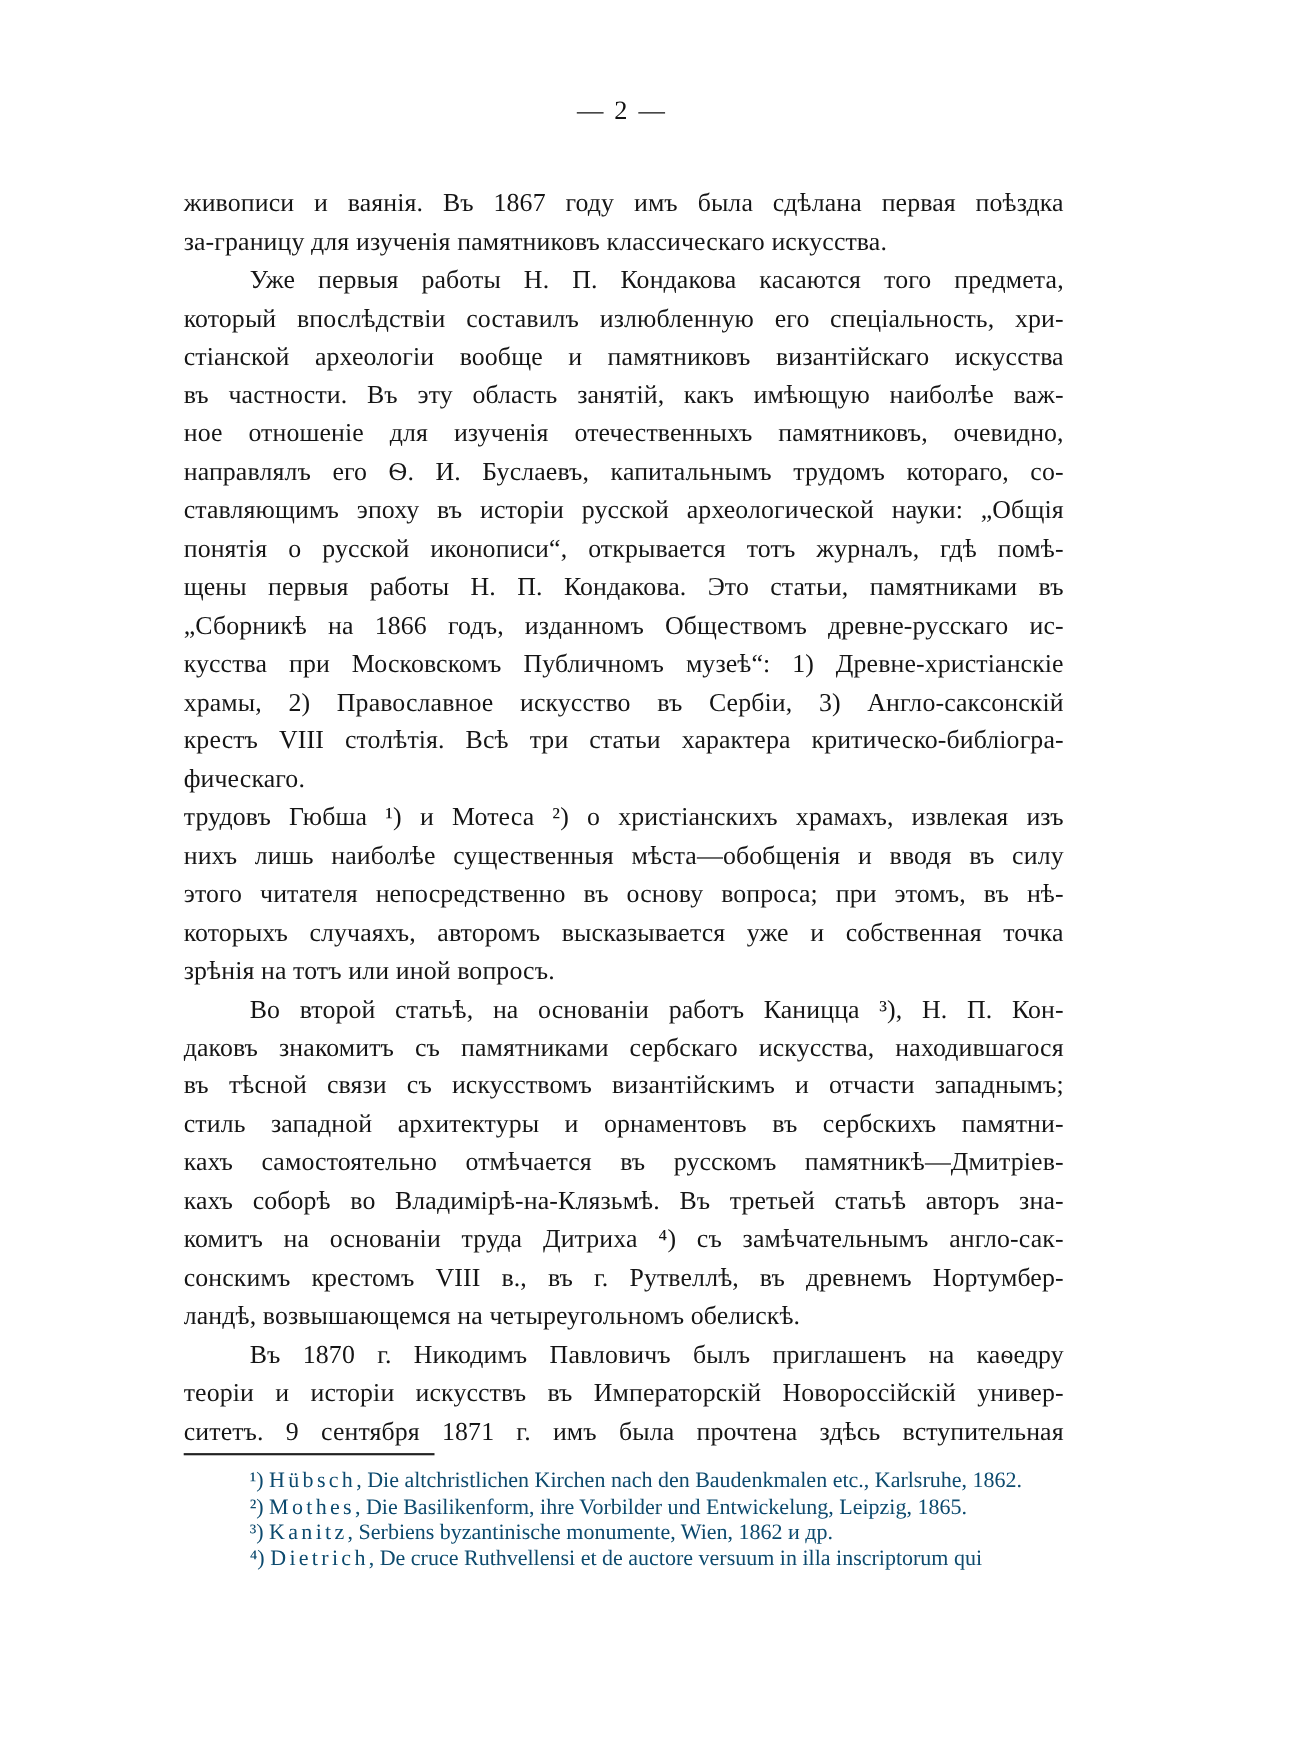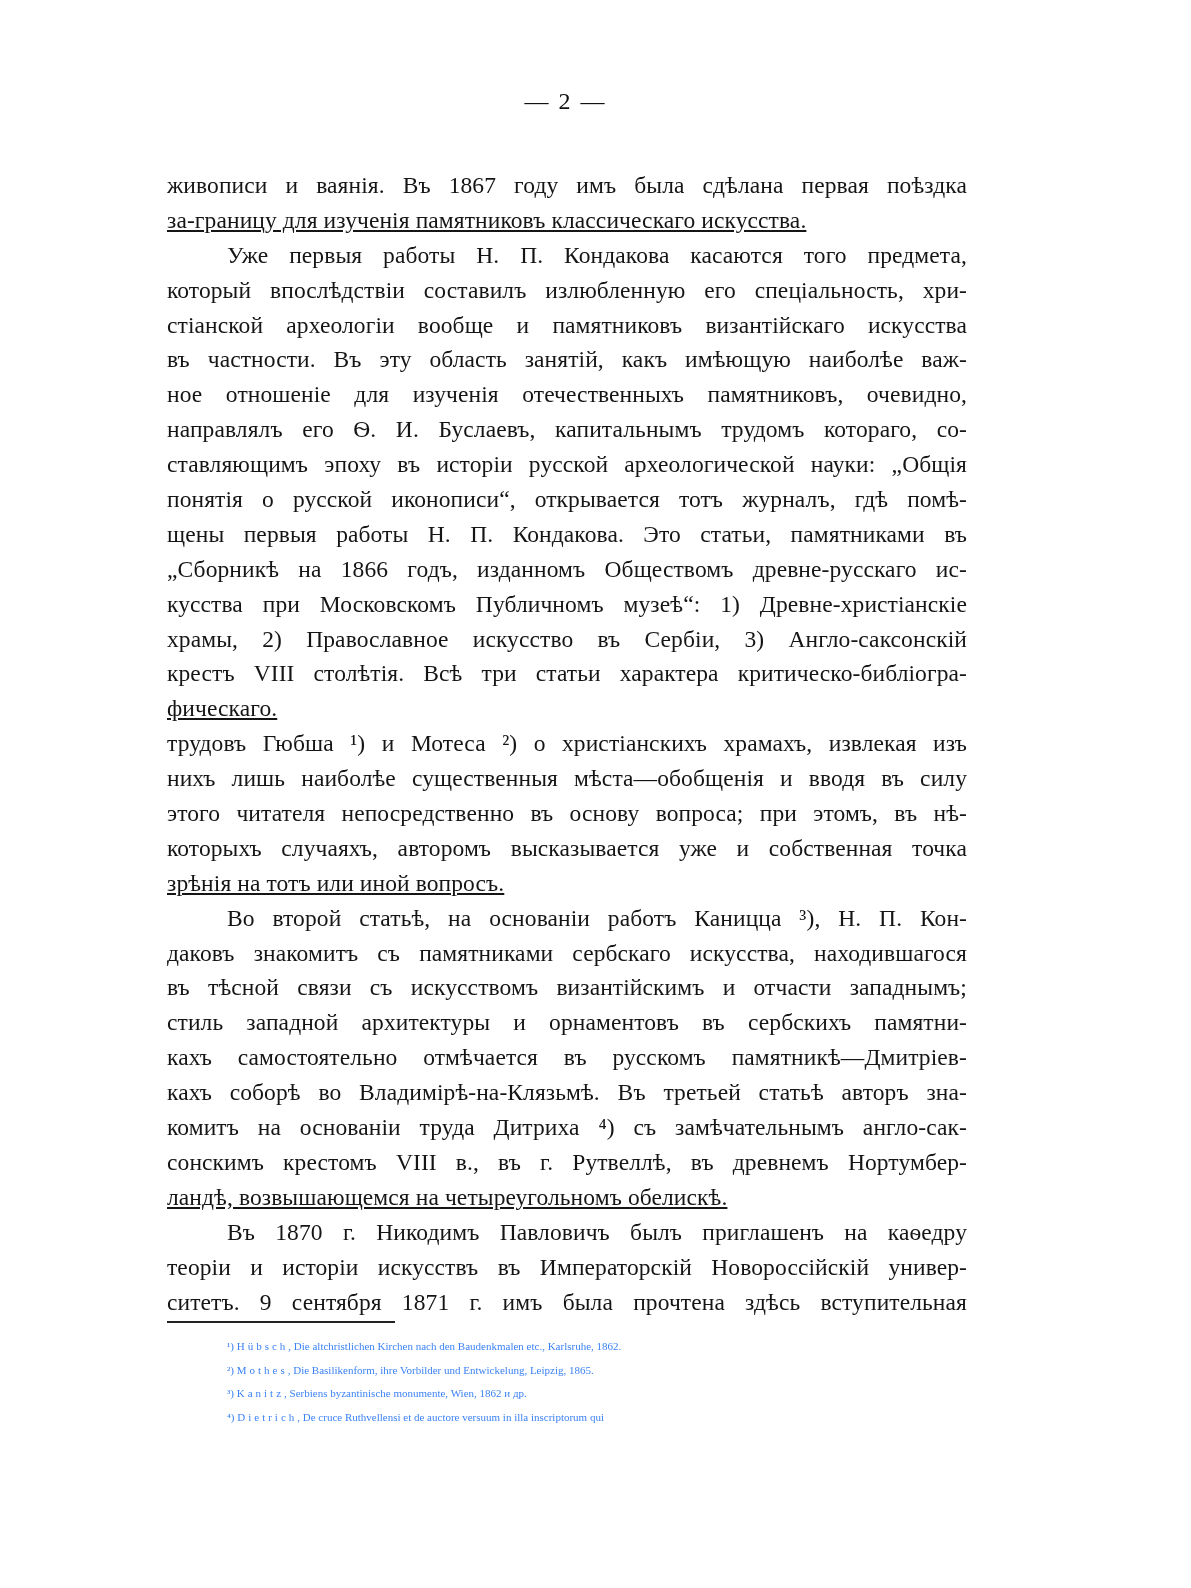--- a/index.html
+++ b/index.html
@@ -15,32 +15,32 @@
   }
   .body-text {
     position: absolute; left: 167px; top: 145px; width: 800px; margin-top: 23px;
   }
   .line {
     display: block; height: 34.9px; line-height: 34.9px;
     font-size: 23.5px; white-space: nowrap;
     text-align: justify; text-align-last: justify;
     letter-spacing: 0.1px; color: #151515;
   }
-  .line.last { text-align-last: left; text-decoration: underline; }
+  .line.last { text-align-last: left; }
   .line.indent { padding-left: 60px; }
   .footnote-rule {
     position: absolute; left: 167px; top: 1321px; width: 228px; height: 2px;
     background: #222;
   }
   .footnotes {
     position: absolute; left: 167px; top: 1335px; width: 800px;
   }
   .fn-line {
     display: block; height: 23.5px; line-height: 23.5px;
-    font-size: 11px; white-space: nowrap; color: #3b82f6;
+    font-size: 20px; white-space: nowrap; color: #0c4a6e;
   }
   .fn-line.indent { padding-left: 60px; }
   .fn-author { letter-spacing: 3px; }
 </style>
 </head>
 <body>
 
 <div class="page">
 
   <div class="page-number">— 2 —</div>

